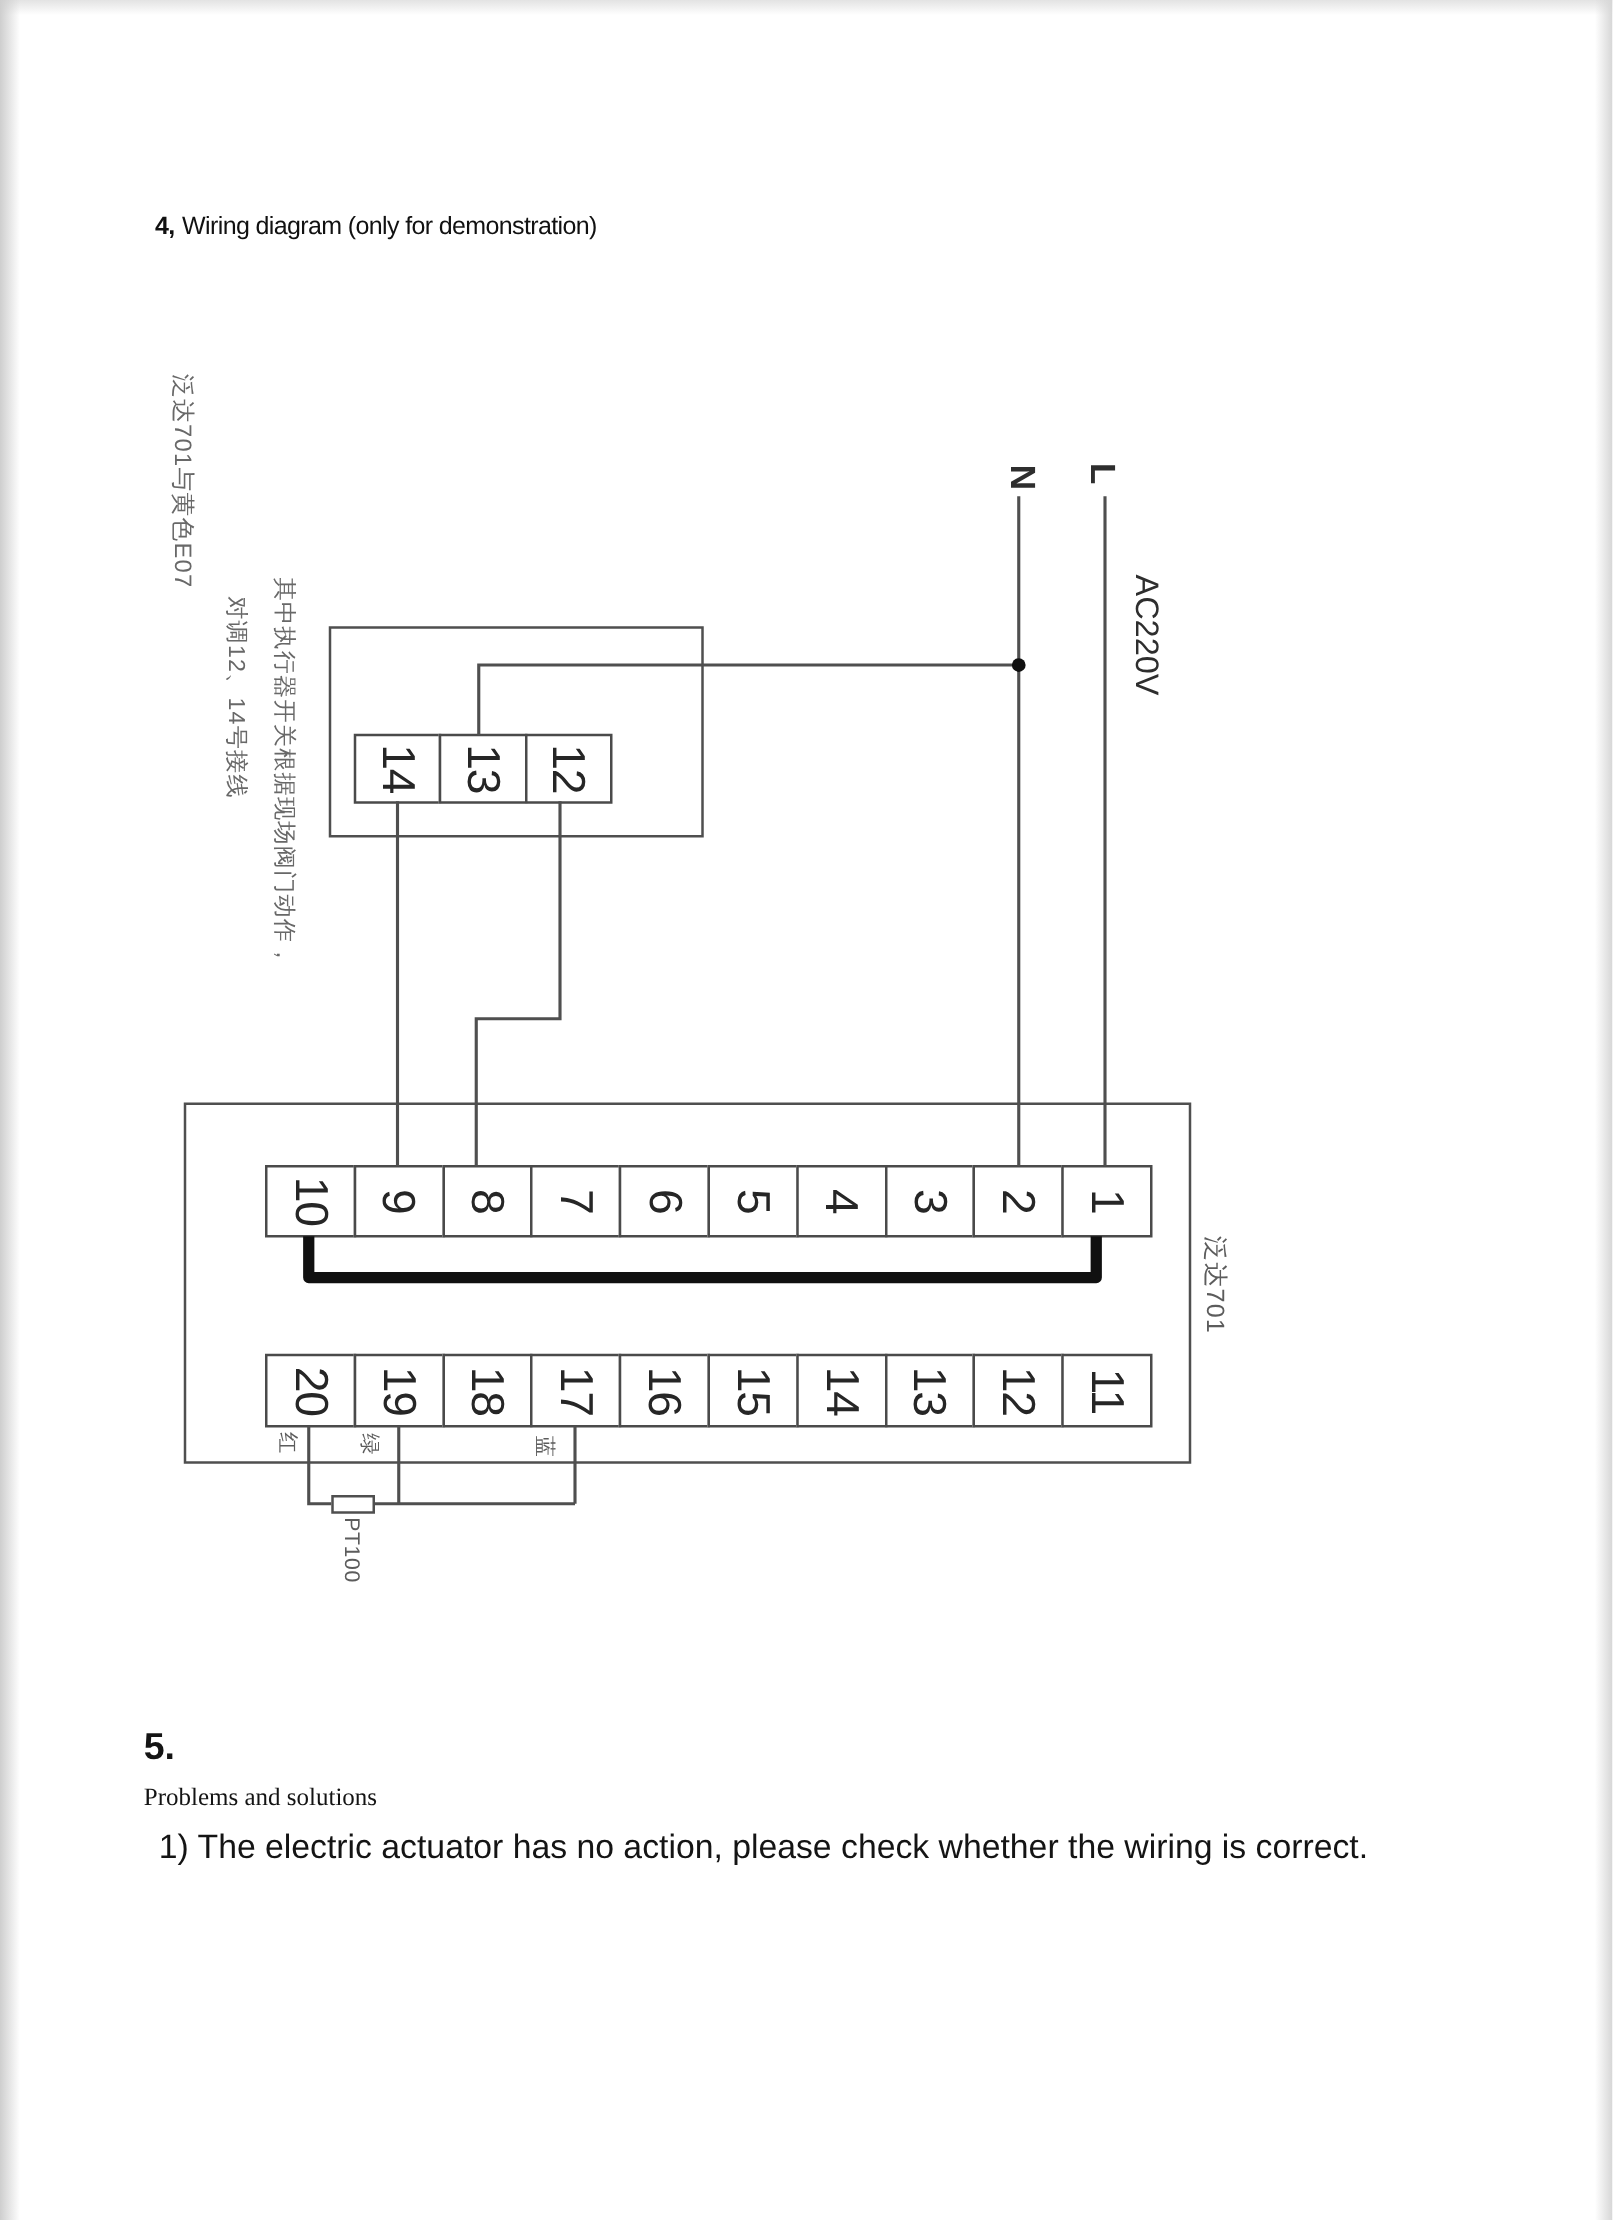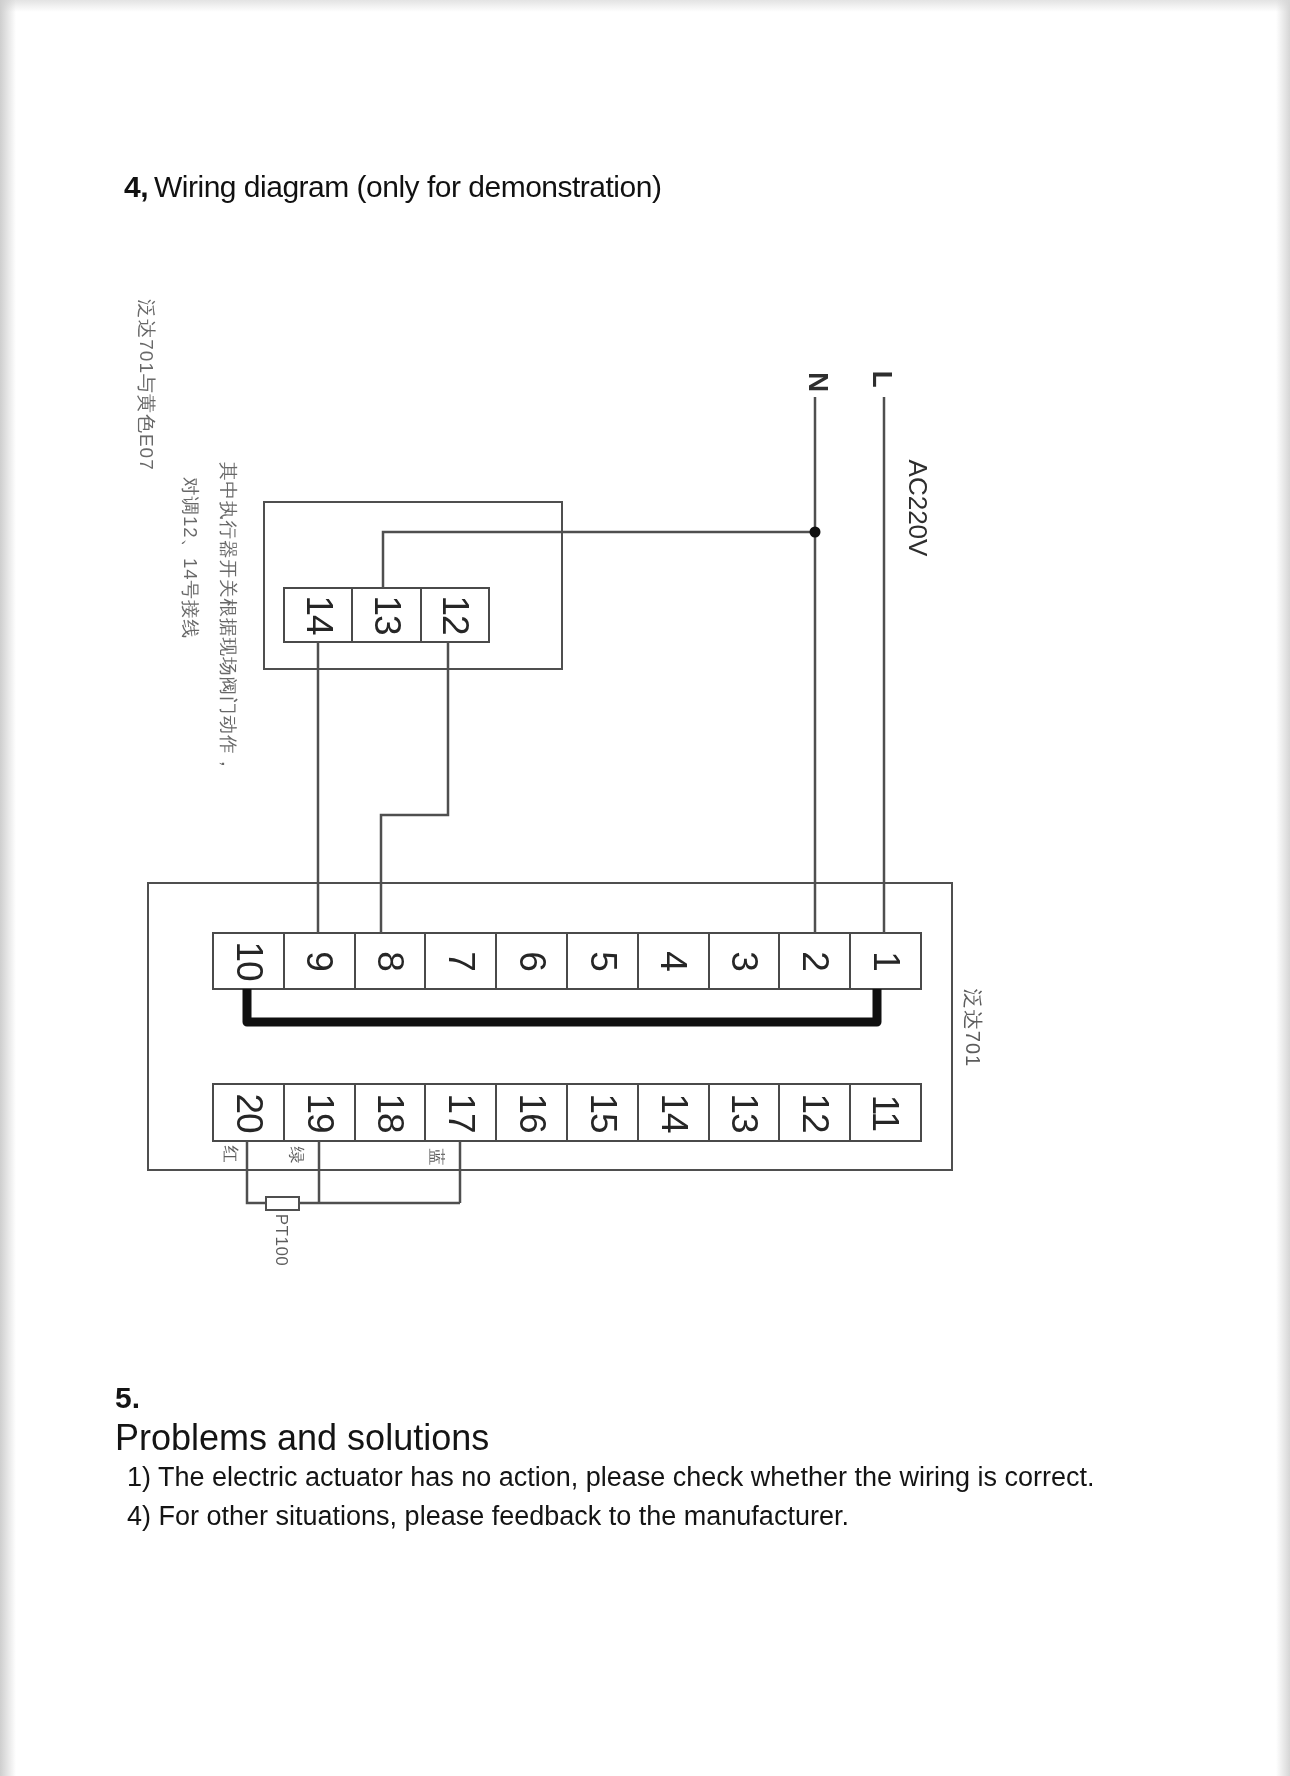--- a/index.html
+++ b/index.html
@@ -7,21 +7,21 @@
   #page{position:relative;width:1290px;height:1776px;background:#ffffff;overflow:hidden;}
 
   
   .edge-top{position:absolute;left:0;top:0;width:100%;height:12px;
     background:linear-gradient(to bottom,#e3e3e3,rgba(255,255,255,0));}
   .edge-left{position:absolute;left:0;top:0;width:16px;height:100%;
     background:linear-gradient(to right,#cecece,rgba(255,255,255,0));}
   .edge-right{position:absolute;right:0;top:0;width:14px;height:100%;
     background:linear-gradient(to left,#d6d6d6,rgba(255,255,255,0));}
 
-  .title{position:absolute;left:124px;top:170px;font-size:30px;color:#111;
+  .title{position:absolute;left:124px;top:170px;font-size:20px;color:#111;
     letter-spacing:-0.5px;white-space:nowrap;}
   .title b{font-weight:bold;margin-right:6px;}
 
   
   .rot{position:absolute;white-space:nowrap;
     transform:translate(-50%,-50%) rotate(90deg);}
   .cjk-note{font-size:19px;color:#686868;letter-spacing:1px;}
   .lbl-nl{font-size:28px;color:#2e2e2e;font-weight:bold;}
   .lbl-ac{font-size:26px;color:#2e2e2e;}
   .lbl-dev{font-size:20px;color:#5c5c5c;letter-spacing:1px;}
@@ -39,21 +39,21 @@
   .tstrip-bot .tcell{width:72.8px;height:59px;}
   .tnum{transform:rotate(90deg);font-size:37px;color:#262626;letter-spacing:-1px;}
 
   .resistor{position:absolute;left:265px;top:1196px;width:35px;height:15px;
     border:2px solid #4f4f4f;box-sizing:border-box;background:#fff;}
 
   svg.wires{position:absolute;left:0;top:0;pointer-events:none;}
 
   .sol-block{position:absolute;left:115px;top:1378px;width:1120px;color:#141414;}
   .sol-num{font-size:30px;font-weight:bold;line-height:40px;}
-  .sol-heading{font-size:36px;line-height:40px;}
+  .sol-heading{font-size:20px;line-height:40px;font-family:Liberation Serif, serif;}
   .sol-line{font-size:27px;line-height:38.5px;white-space:pre-wrap;margin-left:12px;}
 </style>
 </head>
 <body>
 
 <div id="page">
   <div class="edge-top"></div>
   <div class="edge-left"></div>
   <div class="edge-right"></div>
 
@@ -170,16 +170,15 @@
     </g>
     <polyline points="247,989 247,1022 877,1022 877,989" fill="none" stroke="#101010" stroke-width="9" stroke-linejoin="round"></polyline>
     <circle cx="815" cy="532" r="5.5" fill="#101010"></circle>
   </svg>
 
   <div class="sol-block">
     <div class="sol-num">5.</div>
     <div class="sol-heading">Problems and solutions</div>
     <div>
         <div class="sol-line">1) The electric actuator has no action, please check whether the wiring is correct.</div>
-        <div class="sol-line">4) For other situations, please feedback to the manufacturer.</div>
       </div>
   </div>
 </div>
 
 </body></html>

